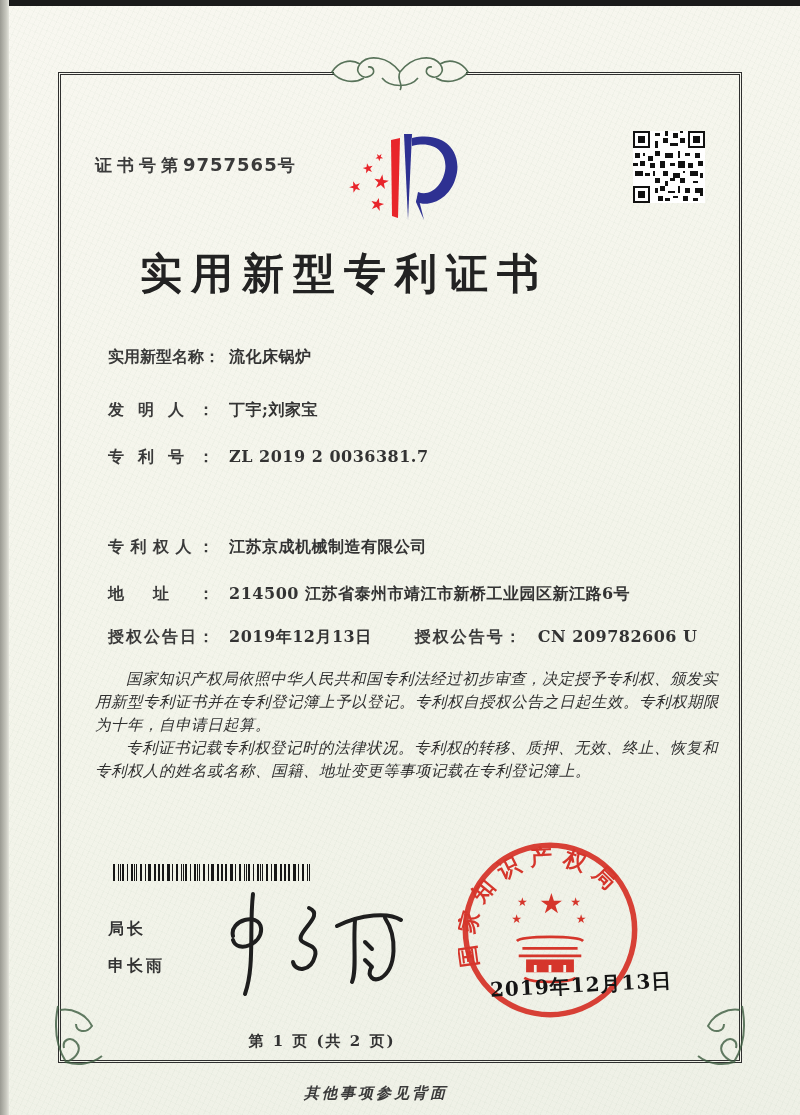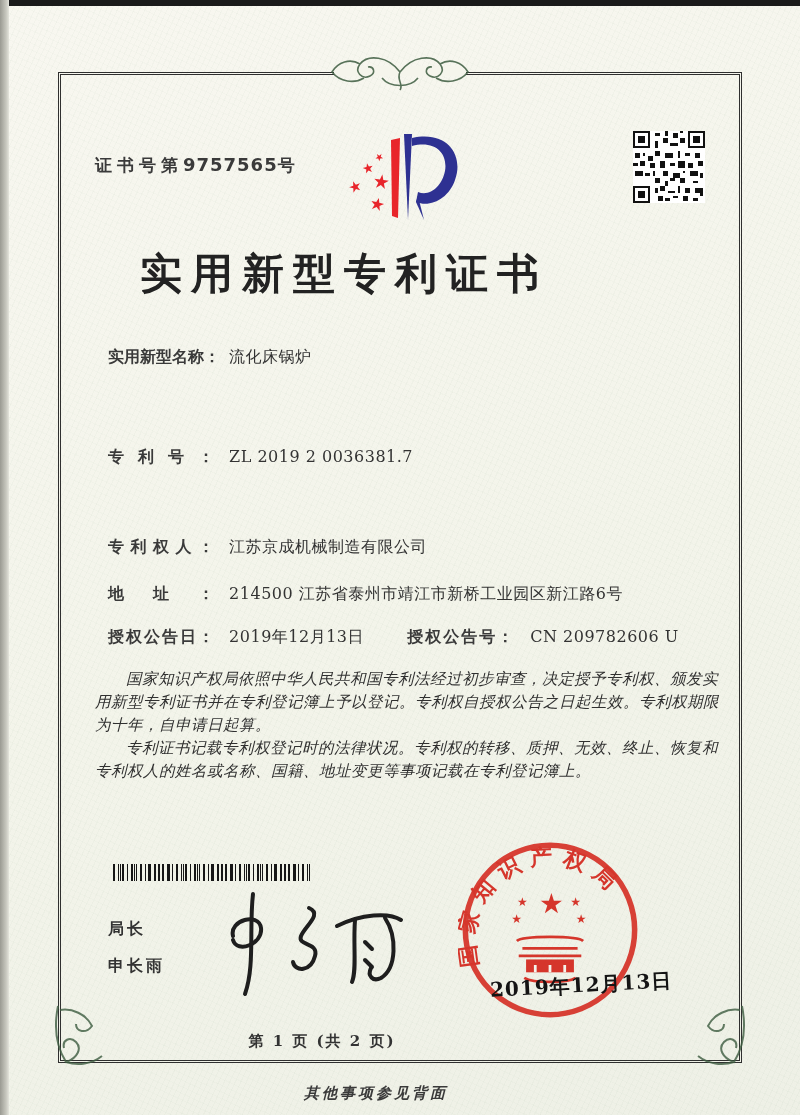--- a/index.html
+++ b/index.html
@@ -44,21 +44,21 @@
     position:absolute; left:0; top:246px; width:688px; text-align:center;
     font-size:42px; font-weight:700; letter-spacing:9px; color:#222;
   }
 
   .field-row { position:absolute; left:108px; white-space:nowrap; font-size:16px; color:#333; }
   .flabel {
     display:inline-block; width:106px; vertical-align:top;
     font-weight:700; color:#3a3a3a;
     text-align:justify; text-align-last:justify; text-justify:inter-character;
   }
-  .fvalue { margin-left:10px; font-weight:400; letter-spacing:0.5px; }
+  .fvalue { margin-left:10px; font-weight:700; letter-spacing:0.5px; }
   .flabel2 { display:inline-block; margin-left:38px; font-weight:700; color:#3a3a3a; letter-spacing:2px; }
 
   .body-par {
     position:absolute; left:95px; width:638px;
     font-size:15.5px; line-height:23px; text-indent:2em; letter-spacing:0.5px;
     color:#303030; font-style:italic;
   }
 
   .barcode {
     position:absolute; left:113px; top:864px; width:197px; height:17px;
@@ -196,20 +196,24 @@
         <rect x="27" y="25" width="1" height="1"></rect>
     </g>
   </svg>
 
   <div class="title">实用新型专利证书</div>
 
   <div class="field-row" style="top:347px">
     <span class="flabel">实用新型名称：</span>
     <span class="fvalue">流化床锅炉</span>
   </div>
+  <div class="field-row" style="top:400px">
+    <span class="flabel">发明人：</span>
+    <span class="fvalue">丁宇;刘家宝</span>
+  </div>
   <div class="field-row" style="top:447px">
     <span class="flabel">专利号：</span>
     <span class="fvalue">ZL 2019 2 0036381.7</span>
   </div>
   <div class="field-row" style="top:537px">
     <span class="flabel">专利权人：</span>
     <span class="fvalue">江苏京成机械制造有限公司</span>
   </div>
   <div class="field-row" style="top:584px">
     <span class="flabel">地址：</span>

